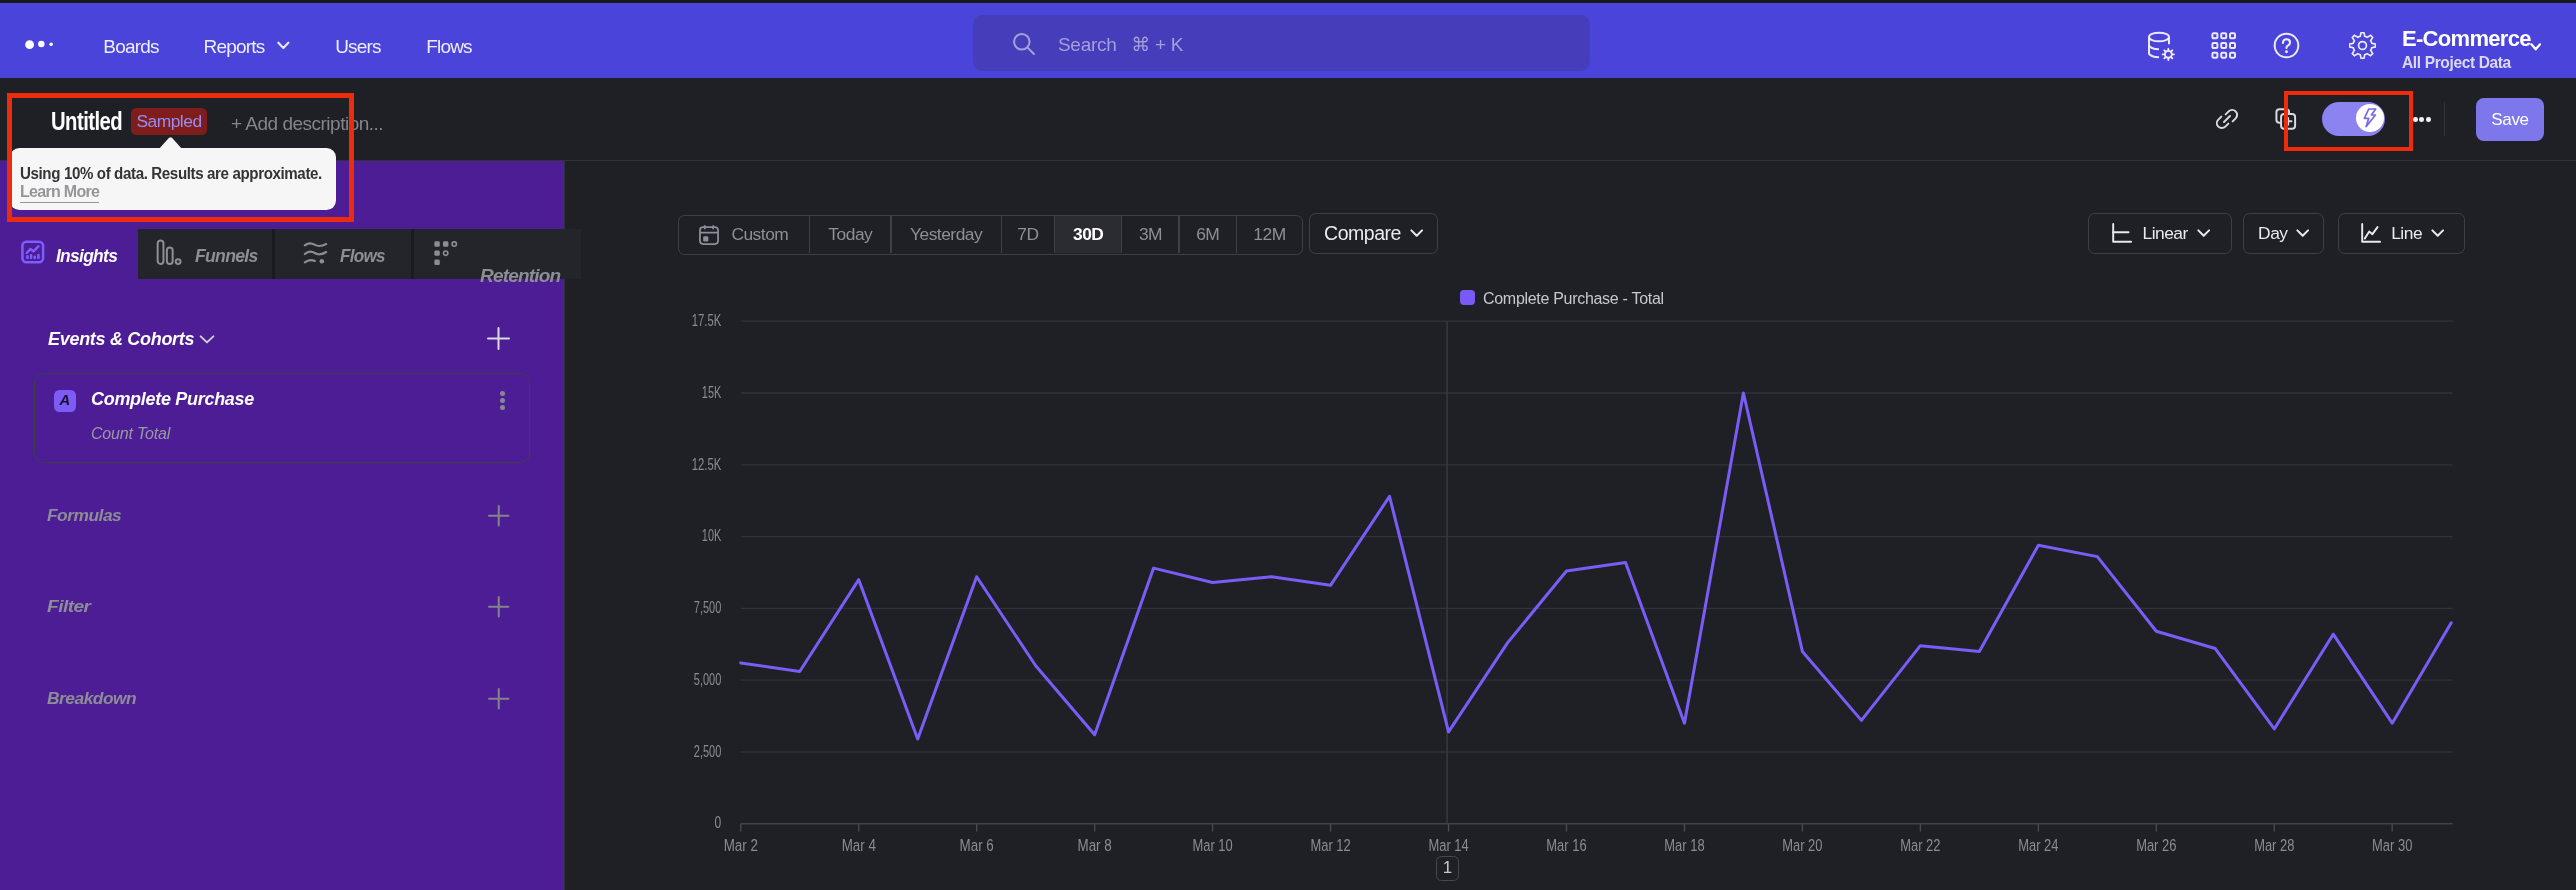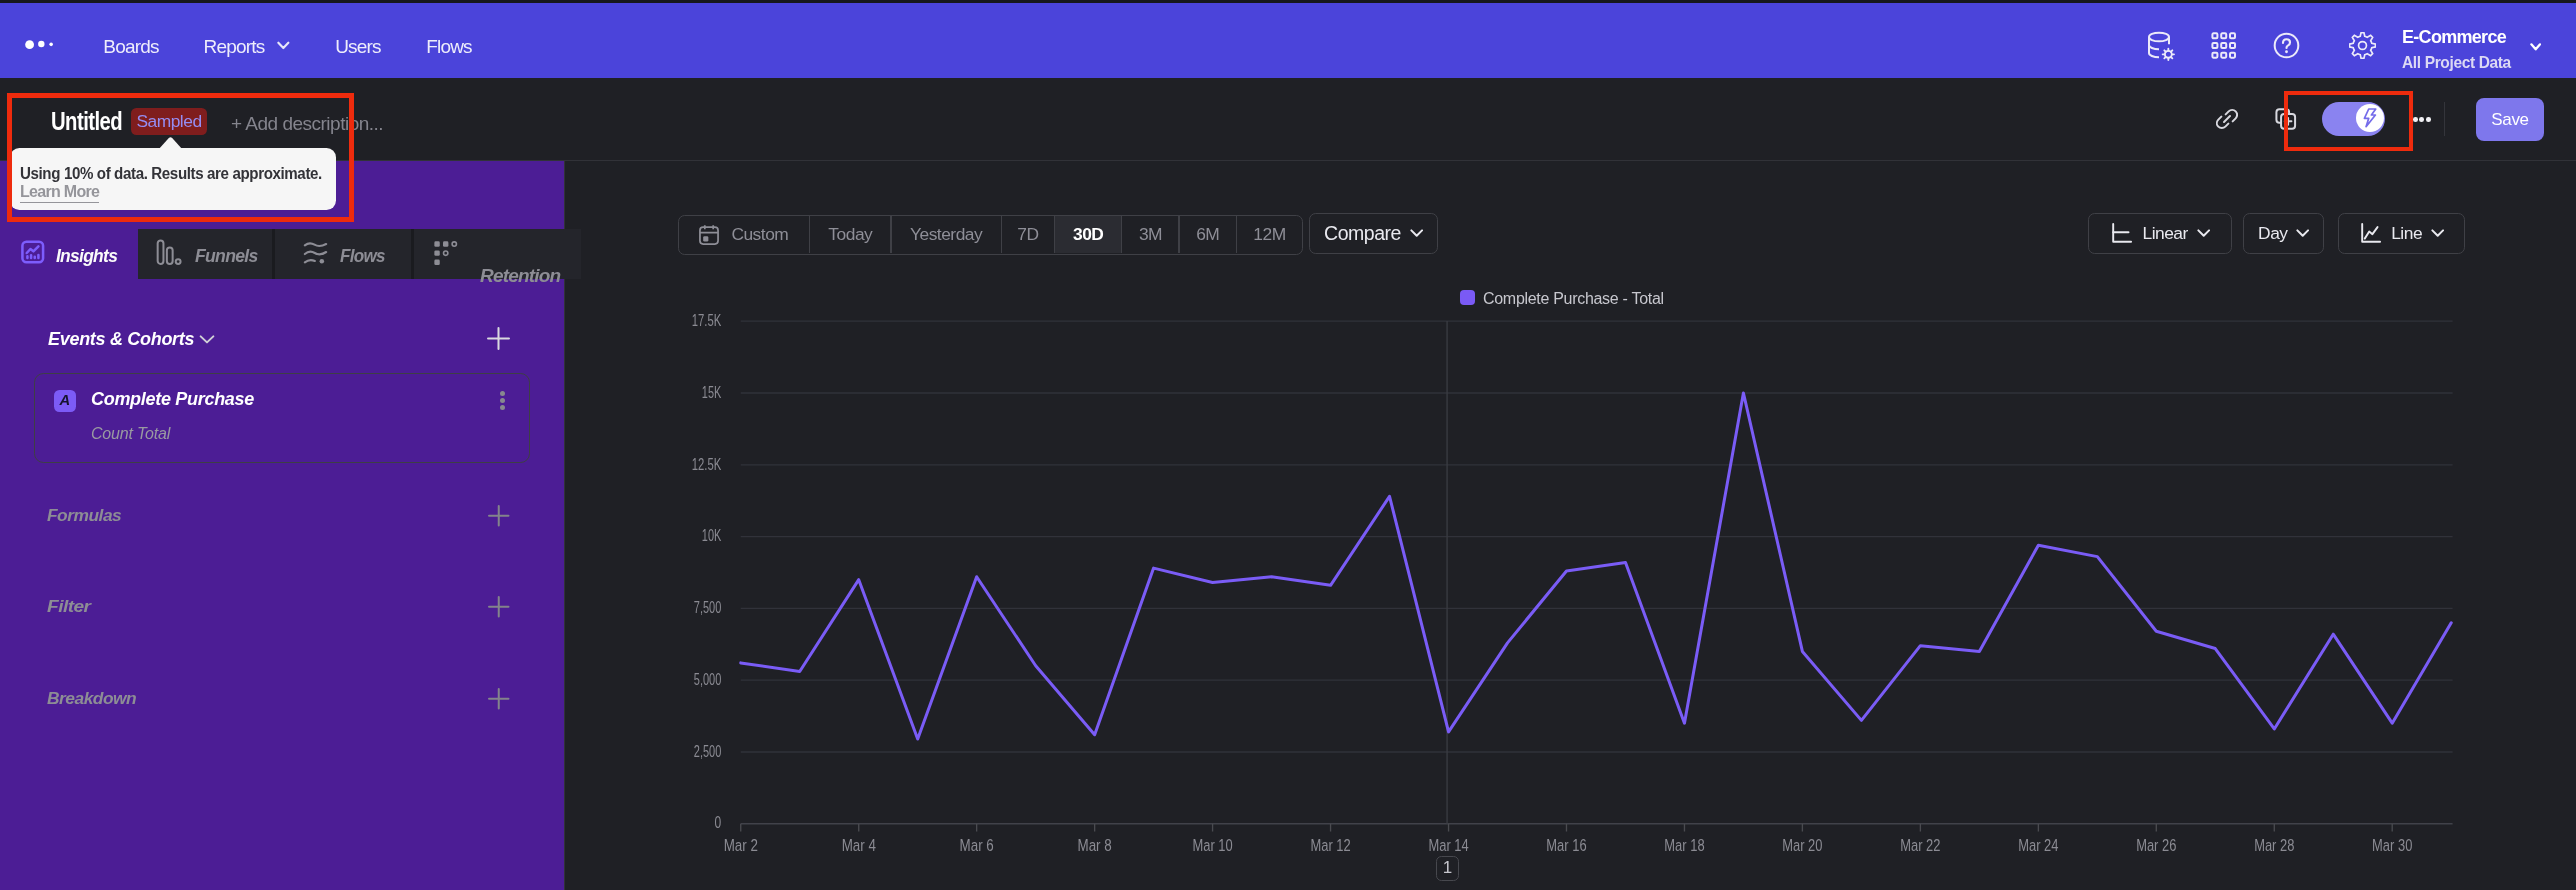--- a/index.html
+++ b/index.html
@@ -36,20 +36,27 @@
       <circle cx="26" cy="9" r="4.8" fill="#fff"></circle>
       <circle cx="40.7" cy="9.5" r="2.7" fill="#fff"></circle>
     </svg>
     <span class="navlink" style="left:131px">Boards</span>
     <span class="navlink" style="left:234px">Reports</span>
     <svg class="abs" style="left:277px;top:38px" width="12.7" height="9.4" viewBox="0 0 19 14">
       <path d="M2 2.5 L9.5 10.5 L17 2.5" stroke="#e8e7f8" stroke-width="3.2" fill="none" stroke-linecap="round" stroke-linejoin="round"></path>
     </svg>
     <span class="navlink" style="left:358px">Users</span>
     <span class="navlink" style="left:449px">Flows</span>
+    <div id="search">
+      <svg class="abs" style="left:38px;top:16px" width="27" height="27" viewBox="0 0 40 40">
+        <circle cx="16" cy="16" r="11.5" stroke="#a49fdc" stroke-width="3" fill="none"></circle>
+        <path d="M25 25 L34 34" stroke="#a49fdc" stroke-width="3" stroke-linecap="round"></path>
+      </svg>
+      <span class="t" style="left:85px;top:20px;font-size:19px;color:#a49fdc;letter-spacing:-0.3px;">Search&nbsp;&nbsp; ⌘ + K</span>
+    </div>
 
     <svg class="abs" style="left:2145px;top:28px" width="32" height="32" viewBox="0 0 48 48" stroke="#eceaf9" fill="none" stroke-width="3">
       <ellipse cx="21" cy="9" rx="15" ry="6.5"></ellipse>
       <path d="M6 9 L6 33 C6 36.5 12.5 39.4 21 39.4"></path>
       <path d="M36 9 L36 20"></path>
       <path d="M6 21 C6 24.5 12.5 27.4 21 27.4"></path>
       <circle cx="35" cy="35" r="5.2" stroke-width="2.8"></circle>
       <g stroke-width="2.8" stroke-linecap="round">
         <path d="M35 26.5 L35 29.5 M35 40.5 L35 43.5 M26.5 35 L29.5 35 M40.5 35 L43.5 35 M29 29 L31.1 31.1 M38.9 38.9 L41 41 M41 29 L38.9 31.1 M31.1 38.9 L29 41"></path>
       </g>
@@ -70,21 +77,21 @@
     <svg class="abs" style="left:2273px;top:29px" width="27" height="27" viewBox="0 0 40 40">
       <circle cx="20" cy="20" r="17.5" stroke="#eceaf9" stroke-width="3" fill="none"></circle>
       <path d="M14.8 16.2 Q14.8 10.8 20 10.8 Q25.2 10.8 25.2 15.4 Q25.2 18.6 22 20.2 Q20 21.2 20 23.6" stroke="#eceaf9" stroke-width="3.2" fill="none" stroke-linecap="round"></path>
       <circle cx="20" cy="29.3" r="2.1" fill="#eceaf9"></circle>
     </svg>
 
     <svg class="abs" style="left:2349px;top:29px" width="27" height="27" viewBox="0 0 48 48" fill="none">
       <path d="M21.5 4 L26.5 4 L28 10.5 Q30.5 11.2 32.5 12.5 L38.5 9 L42 12.5 L38.5 18.5 Q39.8 20.5 40.5 23 L47 24.5 L47 29.5 L40.5 31 Q39.8 33.5 38.5 35.5 L42 41.5 L38.5 45 L32.5 41.5 Q30.5 42.8 28 43.5 L26.5 50 L21.5 50 L20 43.5 Q17.5 42.8 15.5 41.5 L9.5 45 L6 41.5 L9.5 35.5 Q8.2 33.5 7.5 31 L1 29.5 L1 24.5 L7.5 23 Q8.2 20.5 9.5 18.5 L6 12.5 L9.5 9 L15.5 12.5 Q17.5 11.2 20 10.5 Z" stroke="#eceaf9" stroke-width="3" transform="translate(0,-3)"></path>
       <circle cx="24" cy="24" r="7" stroke="#eceaf9" stroke-width="3"></circle>
     </svg>
-    <div id="ecom" class="t" style="left:2402px;top:25px;font-size:18px;font-weight:700;color:#fff;letter-spacing:-0.7px;">E-Commerce</div>
+    <div id="ecom" class="t" style="left:2402px;top:25px;font-size:22px;font-weight:700;color:#fff;letter-spacing:-0.7px;">E-Commerce</div>
     <div id="apd" class="t" style="transform:scaleX(0.913);transform-origin:left center;left:2402px;top:51px;font-size:17px;font-weight:600;color:#dcd9f4;letter-spacing:-0.4px;">All Project Data</div>
     <svg class="abs" style="left:2530px;top:40px" width="11.4" height="8.7" viewBox="0 0 17 13">
       <path d="M2 2 L8.5 9.5 L15 2" stroke="#fff" stroke-width="3.4" fill="none" stroke-linecap="round" stroke-linejoin="round"></path>
     </svg>
   </div>
 
   <div id="toolbar" class="abs">
     <span id="untitled" class="t" style="transform:scaleX(0.78);transform-origin:left center;left:51px;top:30px;font-size:26px;font-weight:600;color:#fff;letter-spacing:-0.7px;">Untitled</span>
     <div class="abs" style="left:131px;top:30px;width:76px;height:27px;background:#7f1d1d;border-radius:5.4px;text-align:center;font-size:17.4px;line-height:27px;color:#958df2;letter-spacing:-0.5px;">Sampled</div>
     <span id="adddesc" class="t" style="left:231px;top:36px;font-size:19px;color:#84848d;letter-spacing:-0.5px;">+ Add description...</span>

